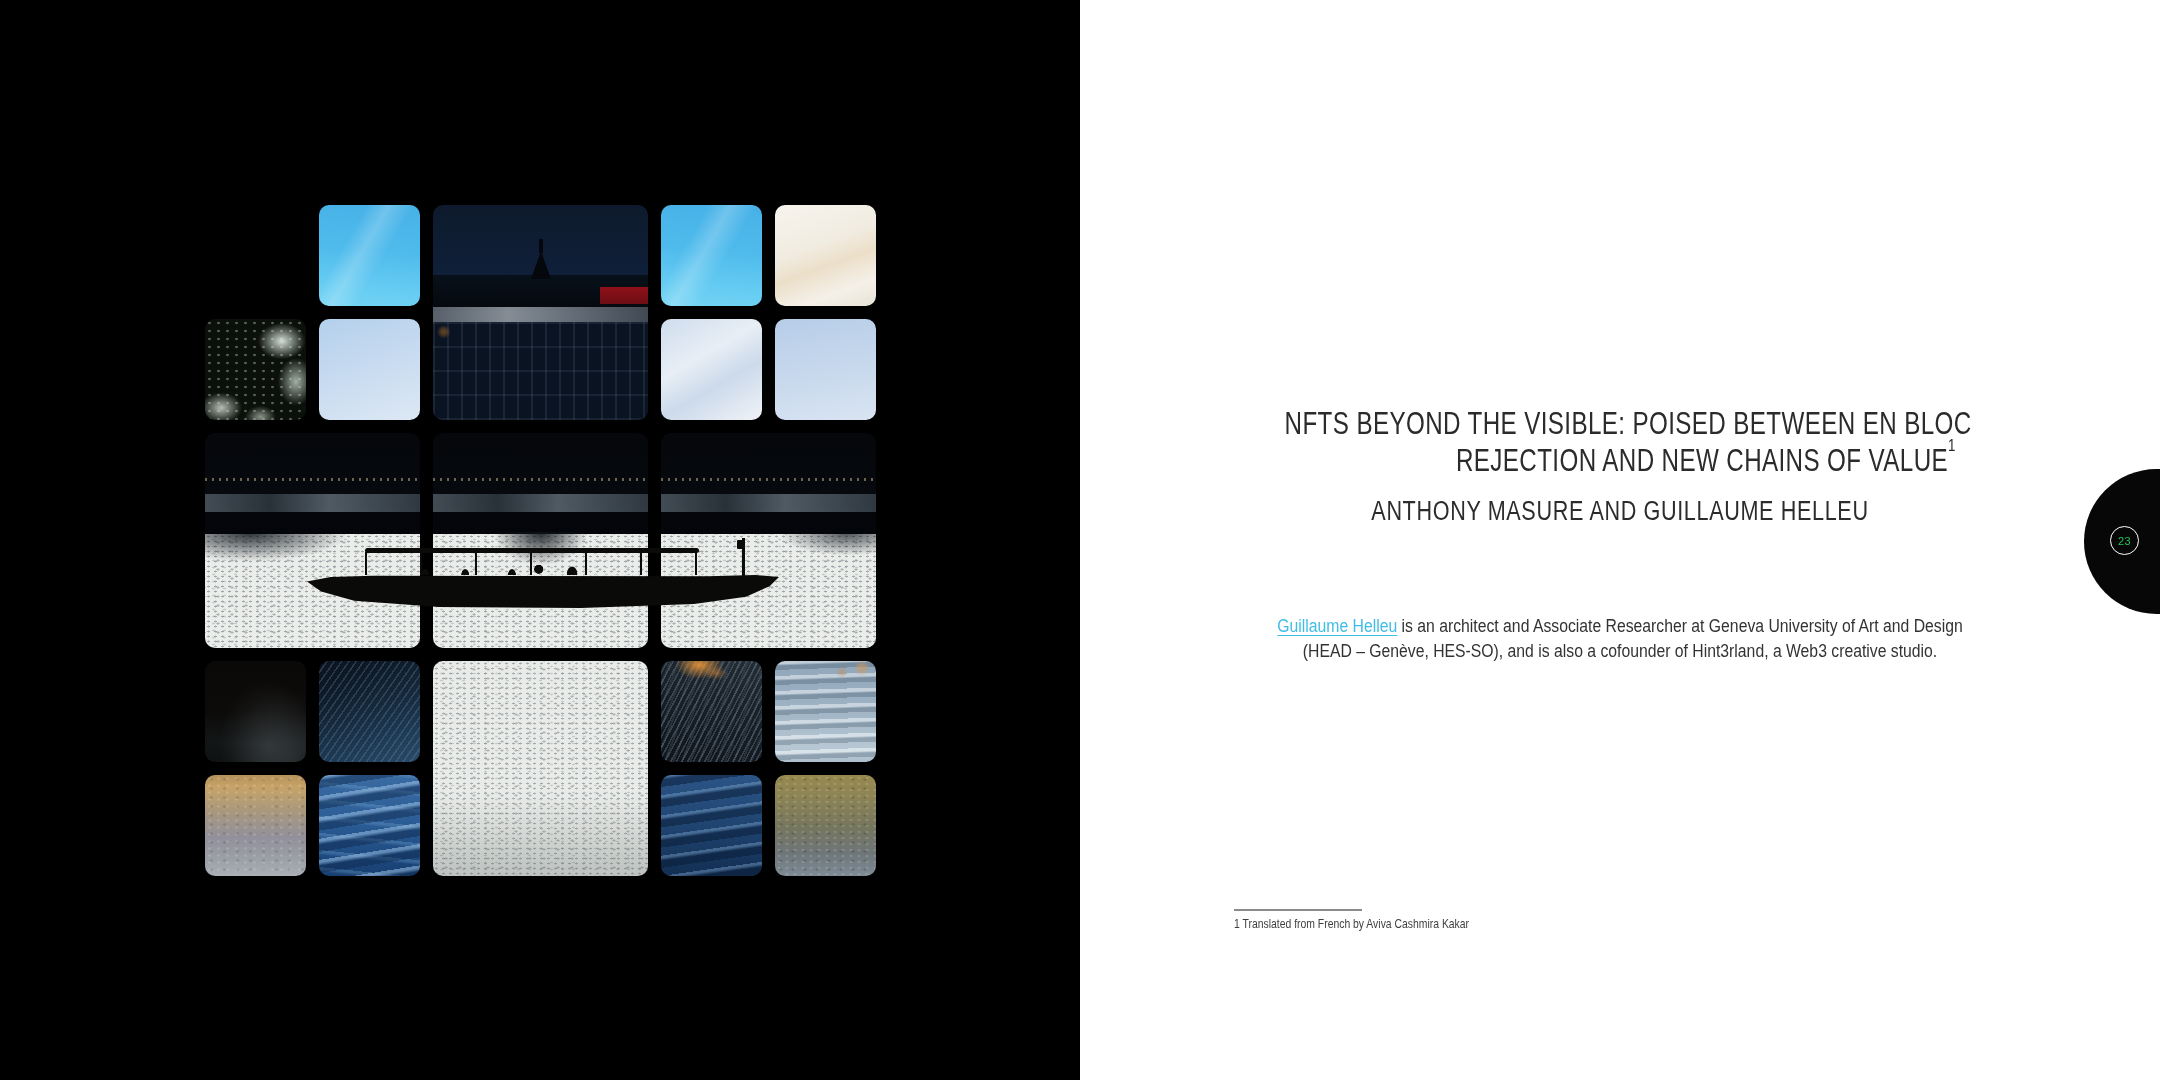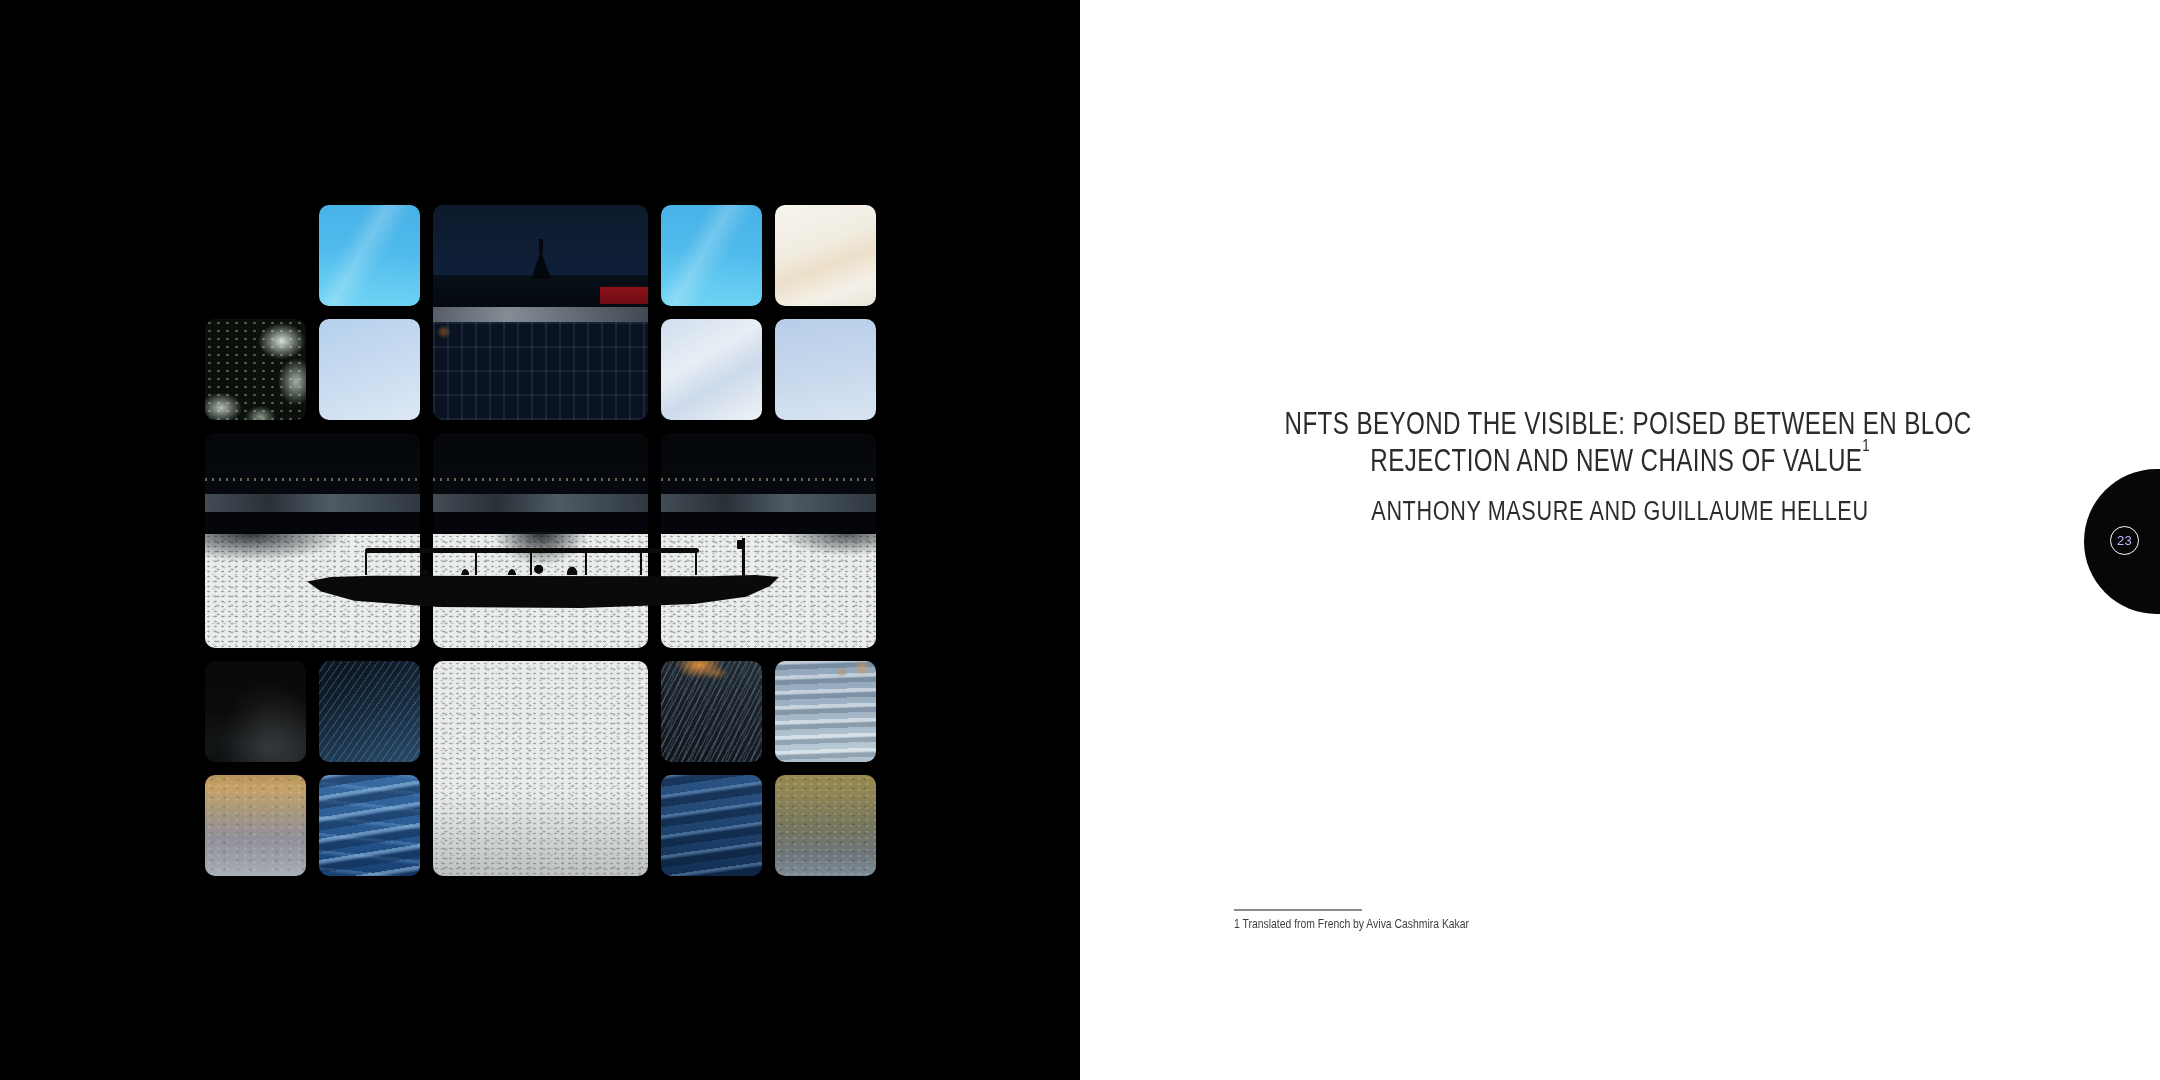--- a/index.html
+++ b/index.html
@@ -145,37 +145,37 @@
     repeating-linear-gradient(172deg,rgba(128,168,208,.42) 0 2px,rgba(8,26,52,.5) 5px 12px,transparent 12px 20px),
     linear-gradient(180deg,#2b5586 0%,#1f4470 50%,#122e52 100%);}
   .k-stoneolive{background:
     radial-gradient(rgba(232,230,198,.18) 1px,transparent 2px),
     radial-gradient(rgba(40,42,30,.2) 1.2px,transparent 2.2px),
     linear-gradient(180deg,#97894f 0%,#8d8456 22%,#75765f 52%,#6e767a 78%,#7e8c97 100%);
     background-size:8px 6px,12px 9px,auto;}
 
   
   .page-right{position:relative;width:1080px;height:1080px;background:#ffffff;flex:0 0 auto;overflow:hidden;color:#2b2b2b;}
-  .title-block{position:absolute;top:408px;left:110px;width:860px;text-align:center;
+  .title-block{position:absolute;top:408px;left:110px;width:860px;text-align:right;
     font-size:31px;line-height:31px;font-weight:300;letter-spacing:.5px;color:#2b2b2b;}
   .title-line{transform:scaleX(.78);transform-origin:50% 50%;white-space:nowrap;}
   .title-sup{font-size:17px;position:relative;top:-9px;letter-spacing:0;}
   .authors-line{position:absolute;top:497px;left:110px;width:860px;text-align:center;
     font-size:27px;line-height:28px;font-weight:300;letter-spacing:.8px;transform:scaleX(.8);transform-origin:50% 50%;white-space:nowrap;color:#2c2c2c;}
   .bio{position:absolute;left:110px;width:860px;text-align:center;font-size:17.5px;line-height:25px;font-weight:300;color:#333;}
   .bio .bio-line{transform:scaleX(.9);transform-origin:50% 50%;white-space:nowrap;}
   .bio-1{top:549px;}
   .bio-2{top:614px;}
   a.bio-link{color:#3fbde7;text-decoration:underline;text-decoration-color:#3fbde7;text-underline-offset:3px;cursor:pointer;}
   .footnote-rule{position:absolute;left:154px;top:909px;width:128px;height:2px;background:#8a8a8a;}
   .footnote-text{position:absolute;left:154px;top:916px;font-size:13px;line-height:16px;color:#3f3f3f;
     transform:scaleX(.8);transform-origin:0 50%;white-space:nowrap;font-weight:300;}
   .corner-badge{position:absolute;left:1004px;top:469px;width:145px;height:145px;border-radius:50%;background:#070707;}
   .badge-number{position:absolute;left:26px;top:57px;width:27px;height:27px;border:1.5px solid #ffffff;border-radius:50%;
-    display:flex;align-items:center;justify-content:center;color:#c4b5fd;font-size:13px;letter-spacing:.3px;font-weight:300;}
+    display:flex;align-items:center;justify-content:center;color:#22c55e;font-size:11px;letter-spacing:.3px;font-weight:300;}
 </style>
 </head>
 <body>
 
 <div class="page-left">
   <div class="mosaic" id="mosaic">
     <div class="tile k-pearl1" style="grid-area: 1 / 1 / span 1 / span 1;"></div>
       <div class="tile k-skyvivid" style="grid-area: 1 / 2 / span 1 / span 1;"></div>
       <div class="tile k-building" style="grid-area: 1 / 3 / span 2 / span 2;">
         <div class="b-roofline"></div>
@@ -219,20 +219,24 @@
 
 <div class="page-right">
   <div class="title-block">
     <div class="title-line">NFTS BEYOND THE VISIBLE: POISED BETWEEN EN BLOC</div>
     <div class="title-line"><span>REJECTION AND NEW CHAINS OF VALUE</span><sup class="title-sup">1</sup></div>
   </div>
 
   <div class="authors-line">ANTHONY MASURE AND GUILLAUME HELLEU</div>
 
 
+  <div class="bio bio-2">
+    <div class="bio-line"><a class="bio-link">Guillaume Helleu</a><span> is an architect and Associate Researcher at Geneva University of Art and Design</span></div>
+    <div class="bio-line">(HEAD – Genève, HES-SO), and is also a cofounder of Hint3rland, a Web3 creative studio.</div>
+  </div>
 
   <div class="footnote-rule"></div>
   <div class="footnote-text">1 Translated from French by Aviva Cashmira Kakar</div>
 
   <div class="corner-badge">
     <div class="badge-number">23</div>
   </div>
 </div>
 
 </body></html>

